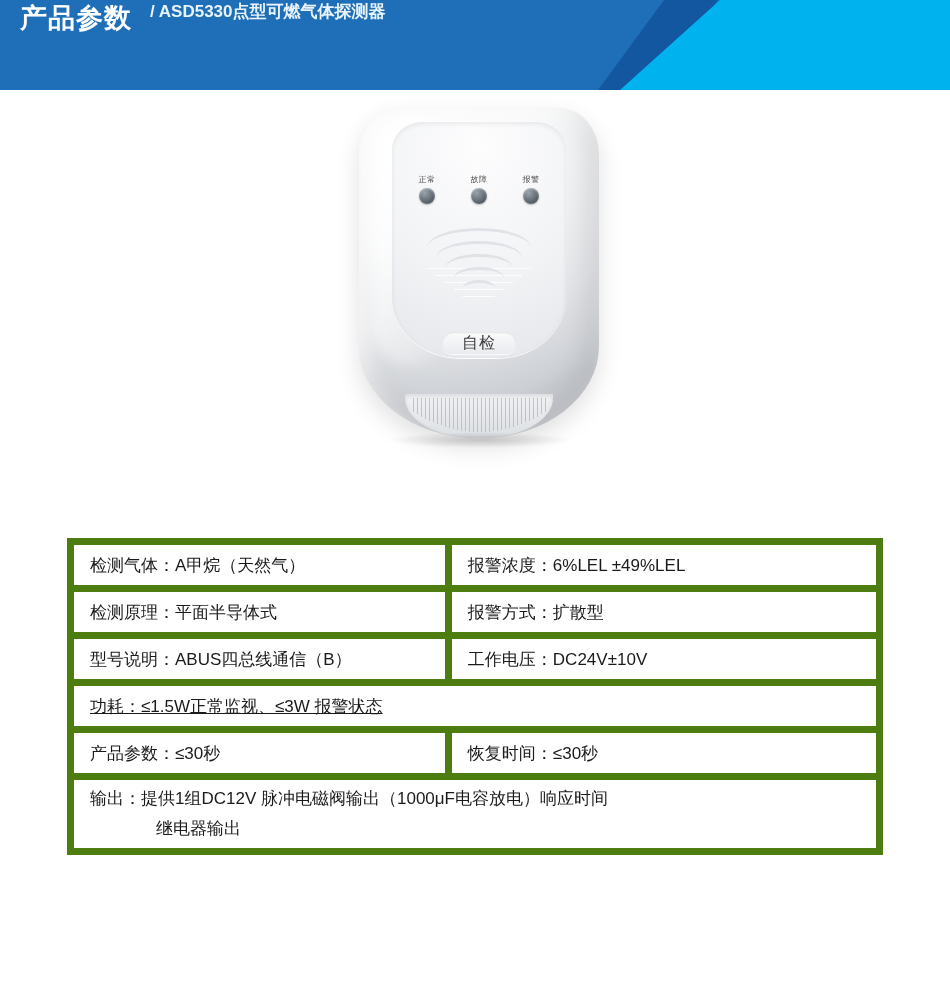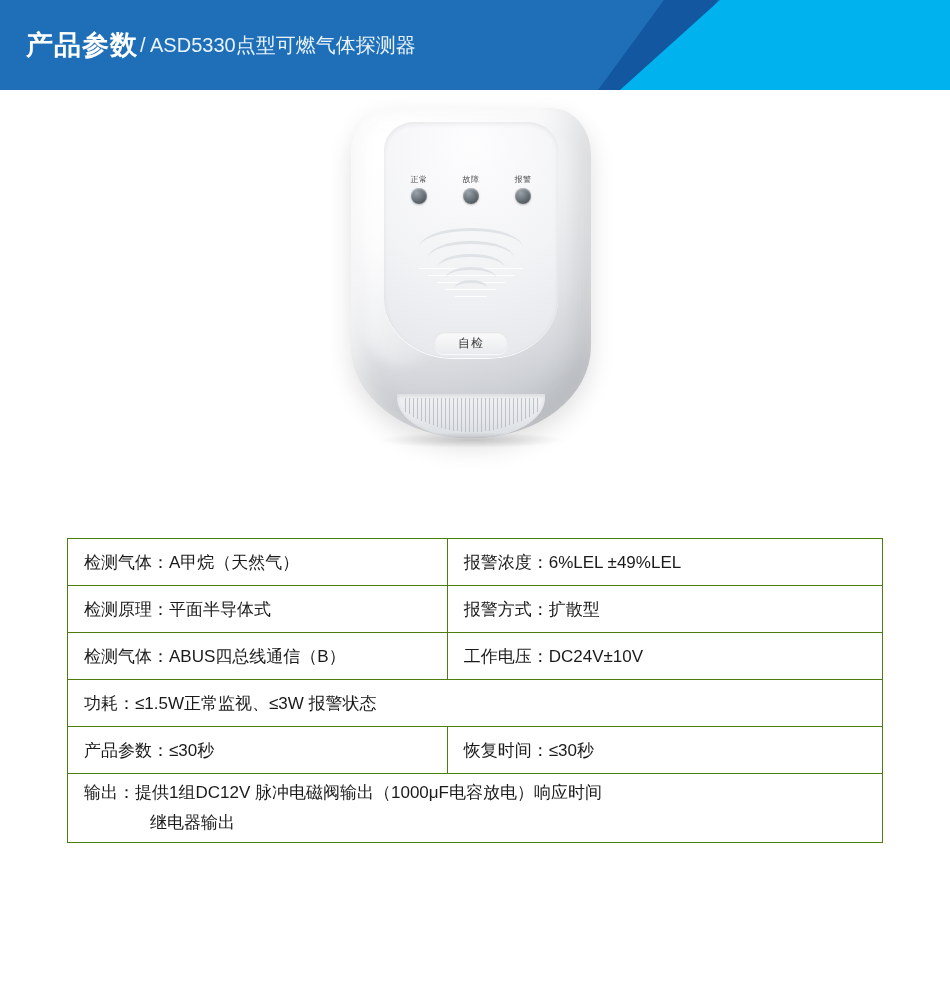--- a/index.html
+++ b/index.html
@@ -27,51 +27,50 @@
   }
   .header .wedge-dark {
     position: absolute;
     top: 0; right: 232px;
     width: 120px; height: 90px;
     background: #1357a0;
     clip-path: polygon(66px 0, 120px 0, 54px 90px, 0 90px);
   }
   .header-text {
     position: absolute;
-    left: 26px;
+    left: 20px;
     top: 0;
     height: 90px;
     display: flex;
-    align-items: center;
     z-index: 4;
     white-space: nowrap;
   }
   .header-title {
     color: #ffffff;
     font-size: 27px;
     font-weight: bold;
     letter-spacing: 1px;
   }
   .header-sub {
     color: #e8f3fb;
-    font-size: 20px;
-    margin-left: 2px;
-    font-weight: normal;
+    font-size: 17px;
+    margin-left: 18px;
+    font-weight: bold;
   }
 
   
   .product-area {
     position: relative;
     width: 950px;
     height: 430px;
     background: #ffffff;
   }
   .device {
     position: absolute;
-    left: 351px;
+    left: 359px;
     top: 18px;
     width: 240px;
     height: 352px;
   }
   
   .shell {
     position: absolute;
     left: 0; top: 0;
     width: 240px; height: 330px;
     border-radius: 40px 40px 118px 118px / 46px 46px 92px 92px;
@@ -149,21 +148,21 @@
   .v5 { width: 32px;  height: 16px; top: 52px; }
 
   .selftest {
     position: absolute;
     left: 83px; top: 224px;
     width: 74px; height: 22px;
     border-radius: 11px;
     background: linear-gradient(180deg,#fbfbfc,#e9ebee);
     box-shadow: inset 0 1px 2px rgba(0,0,0,0.10), 0 1px 1px rgba(255,255,255,0.8);
     display: flex; align-items: center; justify-content: center;
-    font-size: 12px; color: #3d3d3d; letter-spacing: 1px;
+    font-size: 16px; color: #3d3d3d; letter-spacing: 1px;
   }
   
   .louvers {
     position: absolute;
     left: 46px; top: 286px;
     width: 148px; height: 44px;
     border-radius: 0 0 70px 70px / 0 0 40px 40px;
     background: linear-gradient(180deg,#f1f2f4,#dcdfe3);
     overflow: hidden;
     box-shadow: inset 0 2px 4px rgba(0,0,0,0.10);
@@ -191,29 +190,29 @@
     width: 816px;
   }
   table.spec {
     width: 816px;
     border-collapse: collapse;
     border: 1px solid #8fc4e8;
     font-size: 17px;
     color: #1a1a1a;
   }
   table.spec td {
-    border: 1px solid #4d7c0f;
+    border: 7px solid #4d7c0f;
     height: 47px;
     padding: 4px 16px;
     vertical-align: middle;
     white-space: nowrap;
   }
   td.c-left  { width: 380px; }
   td.c-right { width: 436px; }
-  td.full    { white-space: normal; }
+  td.full    { white-space: normal; text-decoration: underline; }
   td.output  { height: 96px; line-height: 1.75; white-space: normal; }
   .indent { display: inline-block; padding-left: 66px; }
 </style>
 </head>
 <body>
 
 <div class="header">
   <div class="wedge-dark"></div>
   <div class="wedge-light"></div>
   <div class="header-text">
@@ -294,21 +293,21 @@
     <tbody>
       <tr>
         <td class="c-left">检测气体：A甲烷（天然气）</td>
         <td class="c-right">报警浓度：6%LEL ±49%LEL</td>
       </tr>
       <tr>
         <td class="c-left">检测原理：平面半导体式</td>
         <td class="c-right">报警方式：扩散型</td>
       </tr>
       <tr>
-        <td class="c-left">检测气体：ABUS四总线通信（B）</td>
+        <td class="c-left">型号说明：ABUS四总线通信（B）</td>
         <td class="c-right">工作电压：DC24V±10V</td>
       </tr>
       <tr>
         <td class="full" colspan="2">功耗：≤1.5W正常监视、≤3W 报警状态</td>
       </tr>
       <tr>
         <td class="c-left">产品参数：≤30秒</td>
         <td class="c-right">恢复时间：≤30秒</td>
       </tr>
       <tr>

